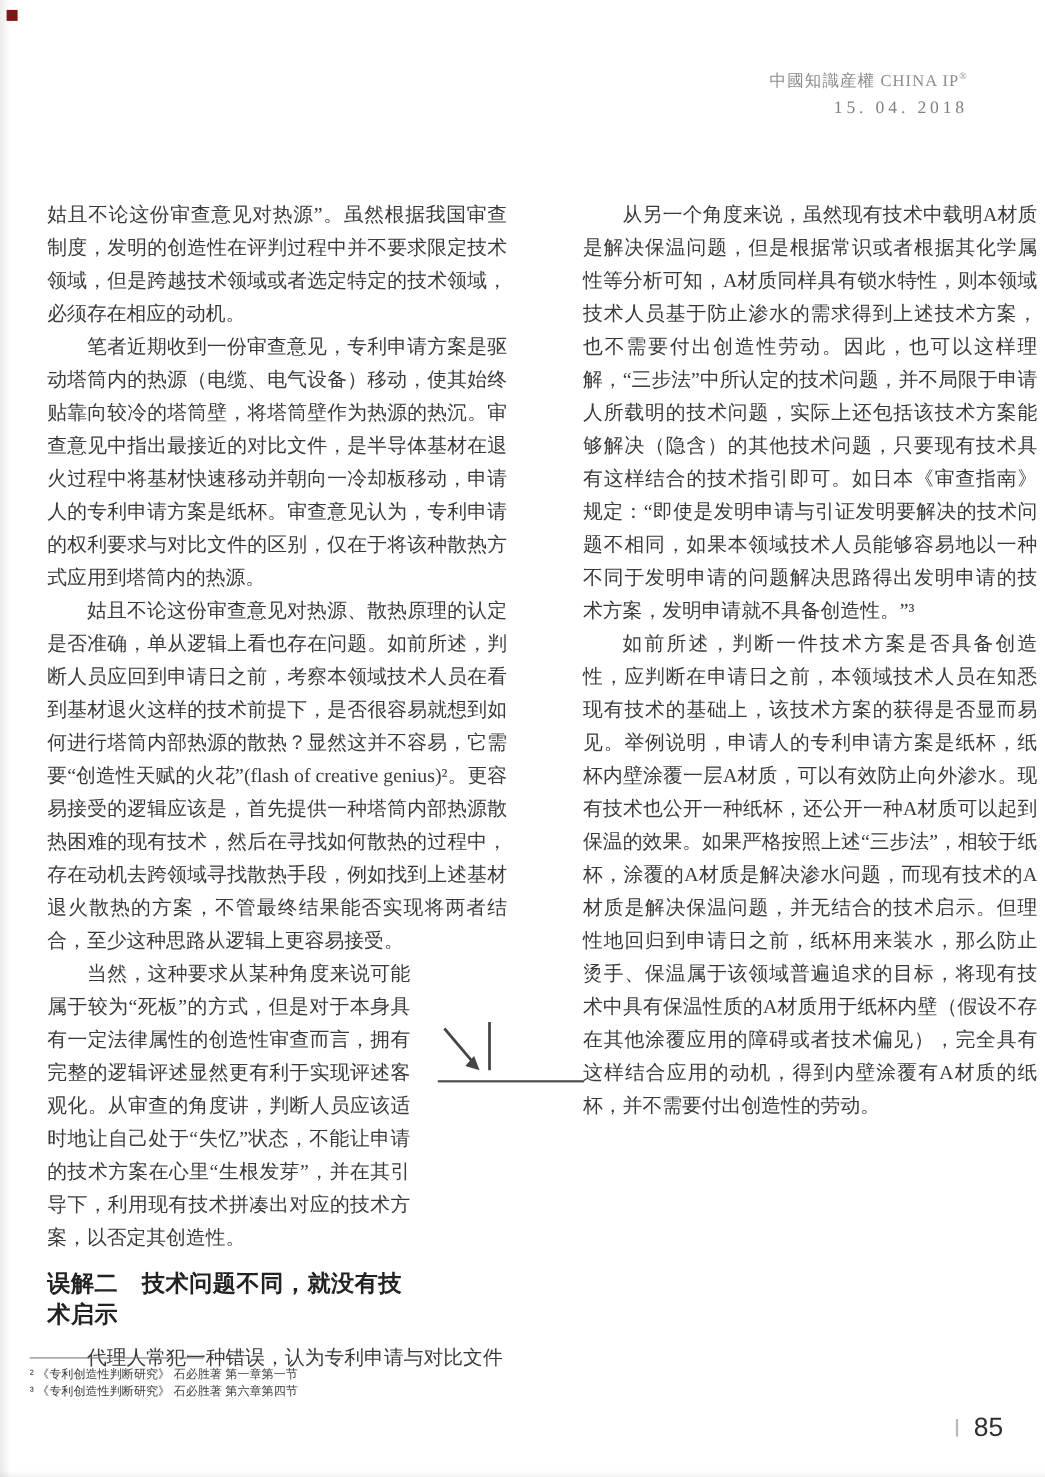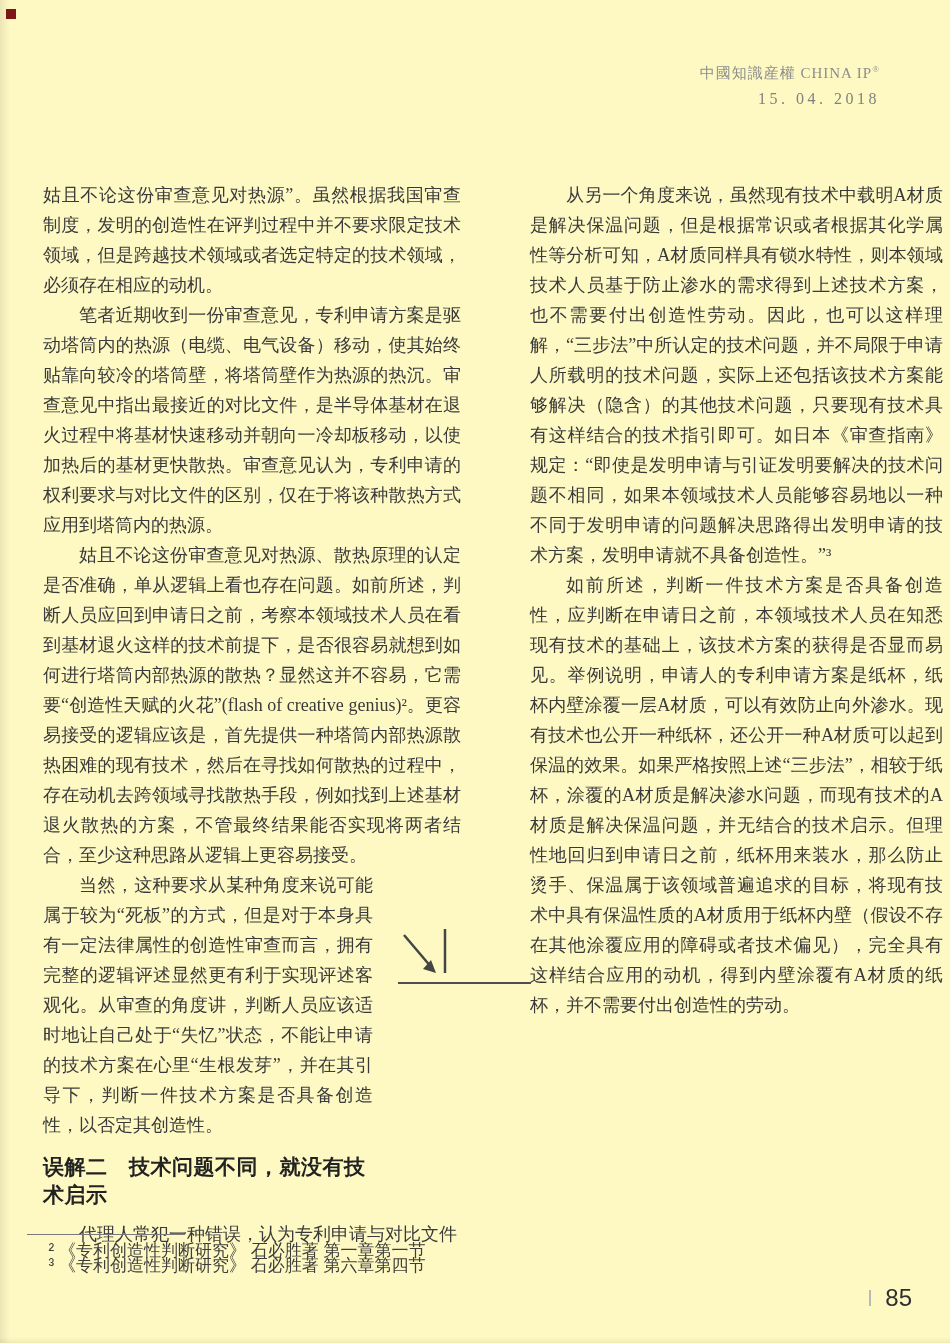--- a/index.html
+++ b/index.html
@@ -1,21 +1,21 @@
 <!DOCTYPE html>
 <html><head>
 <meta charset="utf-8">
 <style>
   html, body { margin: 0; padding: 0; background: #e9e9e9; }
   .page {
     position: relative;
     width: 950px;
     height: 1343px;
     margin: 0 auto;
-    background: #fef9c3;
+    background: #ffffff;
     overflow: hidden;
     font-family: "Liberation Serif", "DejaVu Serif", serif;
   }
   .page::before {
     content: "";
     position: absolute; left: 0; top: 0; bottom: 0; width: 10px;
     background: linear-gradient(to right, rgba(0,0,0,0.08), rgba(0,0,0,0));
     pointer-events: none;
   }
   .page::after {
@@ -79,21 +79,21 @@
     font-weight: bold;
     font-size: 15px;
     line-height: 25px;
     text-align: justify;
     color: #2a64a9;
   }
 
   .footnotes {
     position: absolute; left: 27px; top: 1234px; width: 420px;
     font-family: "Liberation Sans", "DejaVu Sans", sans-serif;
-    font-size: 17px; color: #3d3d3d; text-align: center;
+    font-size: 11px; color: #3d3d3d;
   }
   .footnote-rule { width: 158px; height: 1px; background: #7a7a7a; margin-bottom: 8px; }
   .footnote { line-height: 15px; }
 
   .pageno {
     position: absolute; right: 38px; top: 1284px;
     font-family: "Liberation Sans", "DejaVu Sans", sans-serif;
     font-size: 24px; color: #2e2e2e;
     display: flex; align-items: center;
   }
@@ -109,24 +109,24 @@
 
   <div class="corner-mark"></div>
 
   <div class="header">
     <div class="brand"><span>中國知識産權 CHINA IP</span><sup>®</sup></div>
     <div class="date">15. 04. 2018</div>
   </div>
 
   <div class="col col-left">
     <p class="body-p">姑且不论这份审查意见对热源”。虽然根据我国审查制度，发明的创造性在评判过程中并不要求限定技术领域，但是跨越技术领域或者选定特定的技术领域，必须存在相应的动机。</p>
-    <p class="body-p indent">笔者近期收到一份审查意见，专利申请方案是驱动塔筒内的热源（电缆、电气设备）移动，使其始终贴靠向较冷的塔筒壁，将塔筒壁作为热源的热沉。审查意见中指出最接近的对比文件，是半导体基材在退火过程中将基材快速移动并朝向一冷却板移动，以使加热后的基材更快散热。审查意见认为，专利申请的权利要求与对比文件的区别，仅在于将该种散热方式应用到塔筒内的热源。</p>
+    <p class="body-p indent">笔者近期收到一份审查意见，专利申请方案是驱动塔筒内的热源（电缆、电气设备）移动，使其始终贴靠向较冷的塔筒壁，将塔筒壁作为热源的热沉。审查意见中指出最接近的对比文件，是半导体基材在退火过程中将基材快速移动并朝向一冷却板移动，申请人的专利申请方案是纸杯。审查意见认为，专利申请的权利要求与对比文件的区别，仅在于将该种散热方式应用到塔筒内的热源。</p>
     <p class="body-p indent">姑且不论这份审查意见对热源、散热原理的认定是否准确，单从逻辑上看也存在问题。如前所述，判断人员应回到申请日之前，考察本领域技术人员在看到基材退火这样的技术前提下，是否很容易就想到如何进行塔筒内部热源的散热？显然这并不容易，它需要“创造性天赋的火花”(flash of creative genius)²。更容易接受的逻辑应该是，首先提供一种塔筒内部热源散热困难的现有技术，然后在寻找如何散热的过程中，存在动机去跨领域寻找散热手段，例如找到上述基材退火散热的方案，不管最终结果能否实现将两者结合，至少这种思路从逻辑上更容易接受。</p>
     <div class="float-spacer"></div>
-    <p class="body-p indent">当然，这种要求从某种角度来说可能属于较为“死板”的方式，但是对于本身具有一定法律属性的创造性审查而言，拥有完整的逻辑评述显然更有利于实现评述客观化。从审查的角度讲，判断人员应该适时地让自己处于“失忆”状态，不能让申请的技术方案在心里“生根发芽”，并在其引导下，判断一件技术方案是否具备创造性，以否定其创造性。</p>
+    <p class="body-p indent">当然，这种要求从某种角度来说可能属于较为“死板”的方式，但是对于本身具有一定法律属性的创造性审查而言，拥有完整的逻辑评述显然更有利于实现评述客观化。从审查的角度讲，判断人员应该适时地让自己处于“失忆”状态，不能让申请的技术方案在心里“生根发芽”，并在其引导下，利用现有技术拼凑出对应的技术方案，以否定其创造性。</p>
     <h2 class="section-heading">误解二　技术问题不同，就没有技术启示</h2>
     <p class="body-p indent">代理人常犯一种错误，认为专利申请与对比文件</p>
   </div>
 
   <div class="col col-right">
     <p class="body-p indent">从另一个角度来说，虽然现有技术中载明A材质是解决保温问题，但是根据常识或者根据其化学属性等分析可知，A材质同样具有锁水特性，则本领域技术人员基于防止渗水的需求得到上述技术方案，也不需要付出创造性劳动。因此，也可以这样理解，“三步法”中所认定的技术问题，并不局限于申请人所载明的技术问题，实际上还包括该技术方案能够解决（隐含）的其他技术问题，只要现有技术具有这样结合的技术指引即可。如日本《审查指南》规定：“即使是发明申请与引证发明要解决的技术问题不相同，如果本领域技术人员能够容易地以一种不同于发明申请的问题解决思路得出发明申请的技术方案，发明申请就不具备创造性。”³</p>
     <p class="body-p indent">如前所述，判断一件技术方案是否具备创造性，应判断在申请日之前，本领域技术人员在知悉现有技术的基础上，该技术方案的获得是否显而易见。举例说明，申请人的专利申请方案是纸杯，纸杯内壁涂覆一层A材质，可以有效防止向外渗水。现有技术也公开一种纸杯，还公开一种A材质可以起到保温的效果。如果严格按照上述“三步法”，相较于纸杯，涂覆的A材质是解决渗水问题，而现有技术的A材质是解决保温问题，并无结合的技术启示。但理性地回归到申请日之前，纸杯用来装水，那么防止烫手、保温属于该领域普遍追求的目标，将现有技术中具有保温性质的A材质用于纸杯内壁（假设不存在其他涂覆应用的障碍或者技术偏见），完全具有这样结合应用的动机，得到内壁涂覆有A材质的纸杯，并不需要付出创造性的劳动。</p>
   </div>
 
   <aside class="callout">

